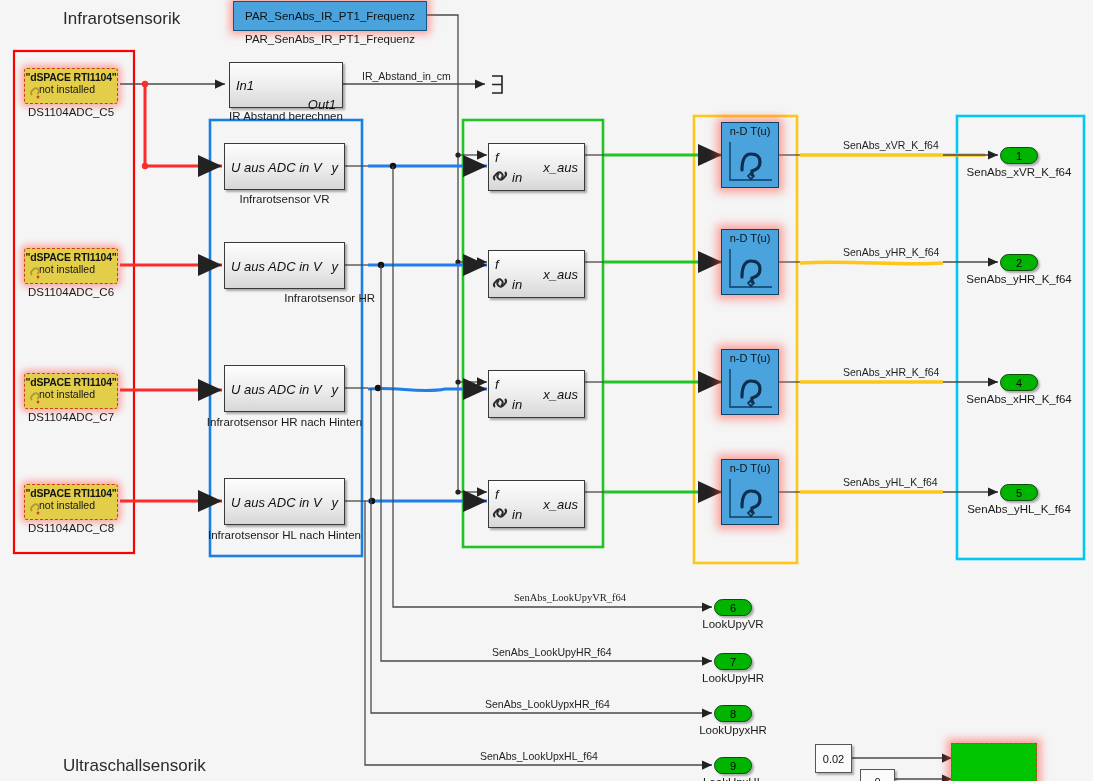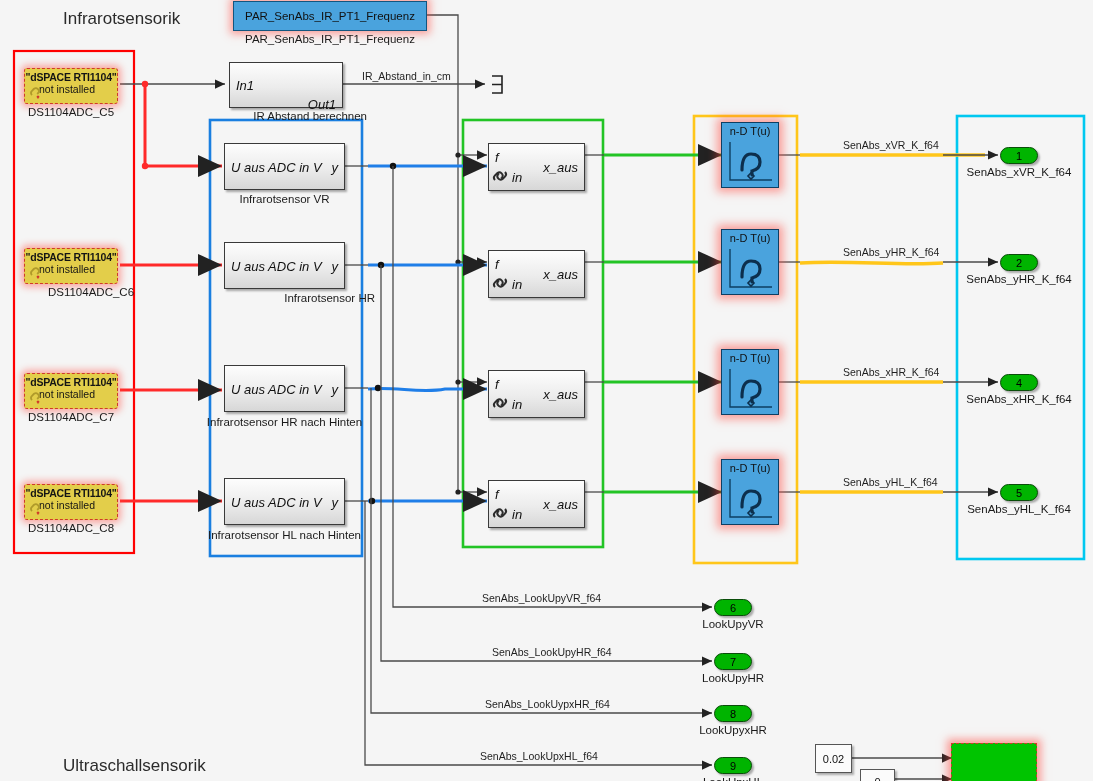--- a/index.html
+++ b/index.html
@@ -220,21 +220,21 @@
   <div class="cap" style="left:14px;top:106px;width:114px;">DS1104ADC_C5</div>
 
   <div class="dspace" style="left:24px;top:248px;width:94px;height:36px;">
     <span class="l1">"dSPACE RTI1104"</span>
     <span class="l2">not installed</span>
     <svg class="chain" viewBox="0 0 16 14">
       <path d="M2,9 a3,3 0 0 1 0,-4.2 l2,-2 a3,3 0 0 1 4.2,4.2 l-1,1" fill="none" stroke="#b09a2a" stroke-width="1.8"></path>
       <path d="M9,12 l-2,-2 m0,2 l2,-2" stroke="#d03a2a" stroke-width="1.6" fill="none"></path>
     </svg>
   </div>
-  <div class="cap" style="left:14px;top:286px;width:114px;padding-left:20px;">DS1104ADC_C6</div>
+  <div class="cap" style="left:14px;top:286px;width:114px;">DS1104ADC_C6</div>
 
   <div class="dspace" style="left:24px;top:373px;width:94px;height:36px;">
     <span class="l1">"dSPACE RTI1104"</span>
     <span class="l2">not installed</span>
     <svg class="chain" viewBox="0 0 16 14">
       <path d="M2,9 a3,3 0 0 1 0,-4.2 l2,-2 a3,3 0 0 1 4.2,4.2 l-1,1" fill="none" stroke="#b09a2a" stroke-width="1.8"></path>
       <path d="M9,12 l-2,-2 m0,2 l2,-2" stroke="#d03a2a" stroke-width="1.6" fill="none"></path>
     </svg>
   </div>
   <div class="cap" style="left:14px;top:411px;width:114px;text-align:center;">DS1104ADC_C7</div>
@@ -246,21 +246,21 @@
       <path d="M2,9 a3,3 0 0 1 0,-4.2 l2,-2 a3,3 0 0 1 4.2,4.2 l-1,1" fill="none" stroke="#b09a2a" stroke-width="1.8"></path>
       <path d="M9,12 l-2,-2 m0,2 l2,-2" stroke="#d03a2a" stroke-width="1.6" fill="none"></path>
     </svg>
   </div>
   <div class="cap" style="left:14px;top:522px;width:114px;">DS1104ADC_C8</div>
 
   <div class="sub" style="left:229px;top:62px;width:114px;height:46px;">
     <span class="pl left" style="top:15px;">In1</span>
     <span class="pl right" style="top:22px;margin-top:12px;">Out1</span>
   </div>
-  <div class="cap" style="left:233px;top:110px;width:134px;text-align:right;">IR Abstand berechnen</div>
+  <div class="cap" style="left:219px;top:110px;width:134px;">IR Abstand berechnen</div>
   <div class="sig" style="left:362px;top:70px;">IR_Abstand_in_cm</div>
 
   <div class="sub" style="left:224px;top:143px;width:121px;height:47px;">
     <span class="pl left" style="top:16px;">U aus ADC in V</span>
     <span class="pl right" style="top:16px;">y</span>
   </div>
   <div class="cap" style="left:194px;top:193px;width:181px;">Infrarotsensor VR</div>
 
   <div class="sub" style="left:224px;top:242px;width:121px;height:47px;">
     <span class="pl left" style="top:16px;">U aus ADC in V</span>
@@ -374,21 +374,21 @@
   <div class="outport" style="left:1000px;top:374px;width:38px;height:17px;">
     <span>4</span>
   </div>
   <div class="cap" style="left:959px;top:393px;width:120px;">SenAbs_xHR_K_f64</div>
 
   <div class="outport" style="left:1000px;top:484px;width:38px;height:17px;">
     <span>5</span>
   </div>
   <div class="cap" style="left:959px;top:503px;width:120px;">SenAbs_yHL_K_f64</div>
 
-  <div class="sig" style="left:482px;top:592px;">SenAbs_LookUpyVR_f64</div>
+  <div class="sig" style="left:514px;top:592px;font-family:Liberation Serif, serif;">SenAbs_LookUpyVR_f64</div>
   <div class="outport" style="left:714px;top:599px;width:38px;height:17px;">
     <span>6</span>
   </div>
   <div class="cap" style="left:693px;top:618px;width:80px;">LookUpyVR</div>
 
   <div class="sig" style="left:492px;top:646px;">SenAbs_LookUpyHR_f64</div>
   <div class="outport" style="left:714px;top:653px;width:38px;height:17px;">
     <span>7</span>
   </div>
   <div class="cap" style="left:693px;top:672px;width:80px;">LookUpyHR</div>

